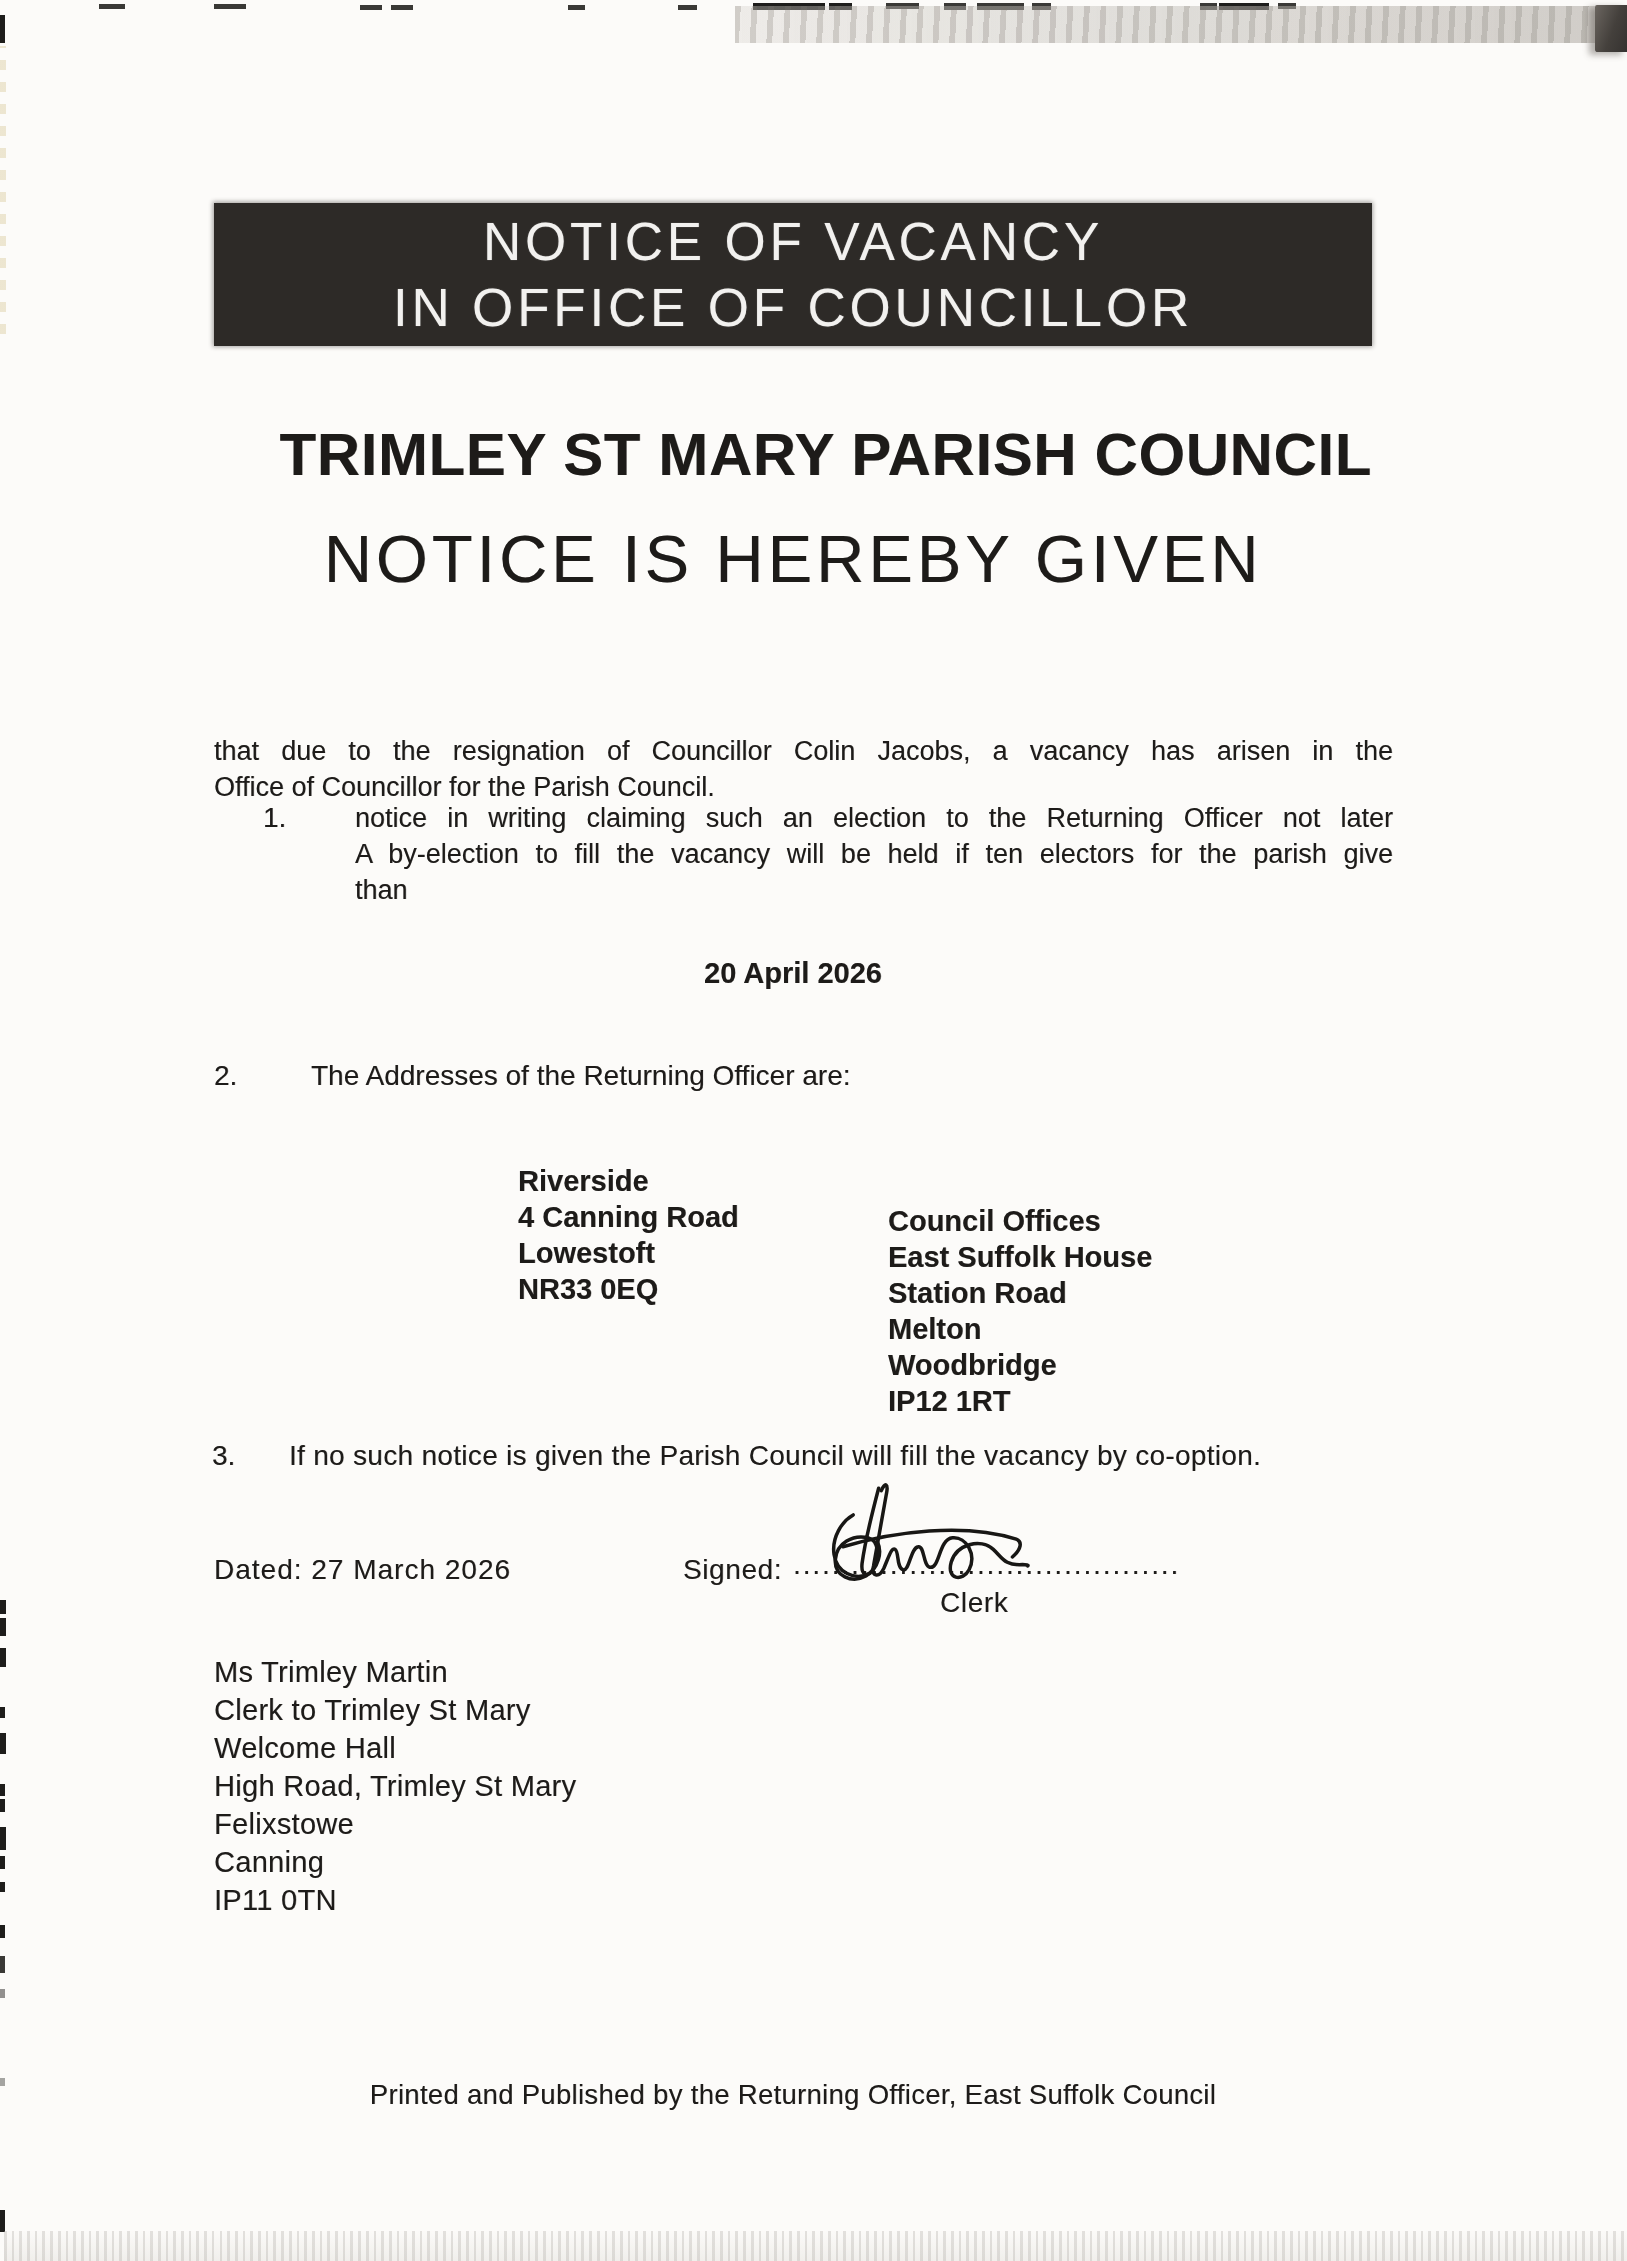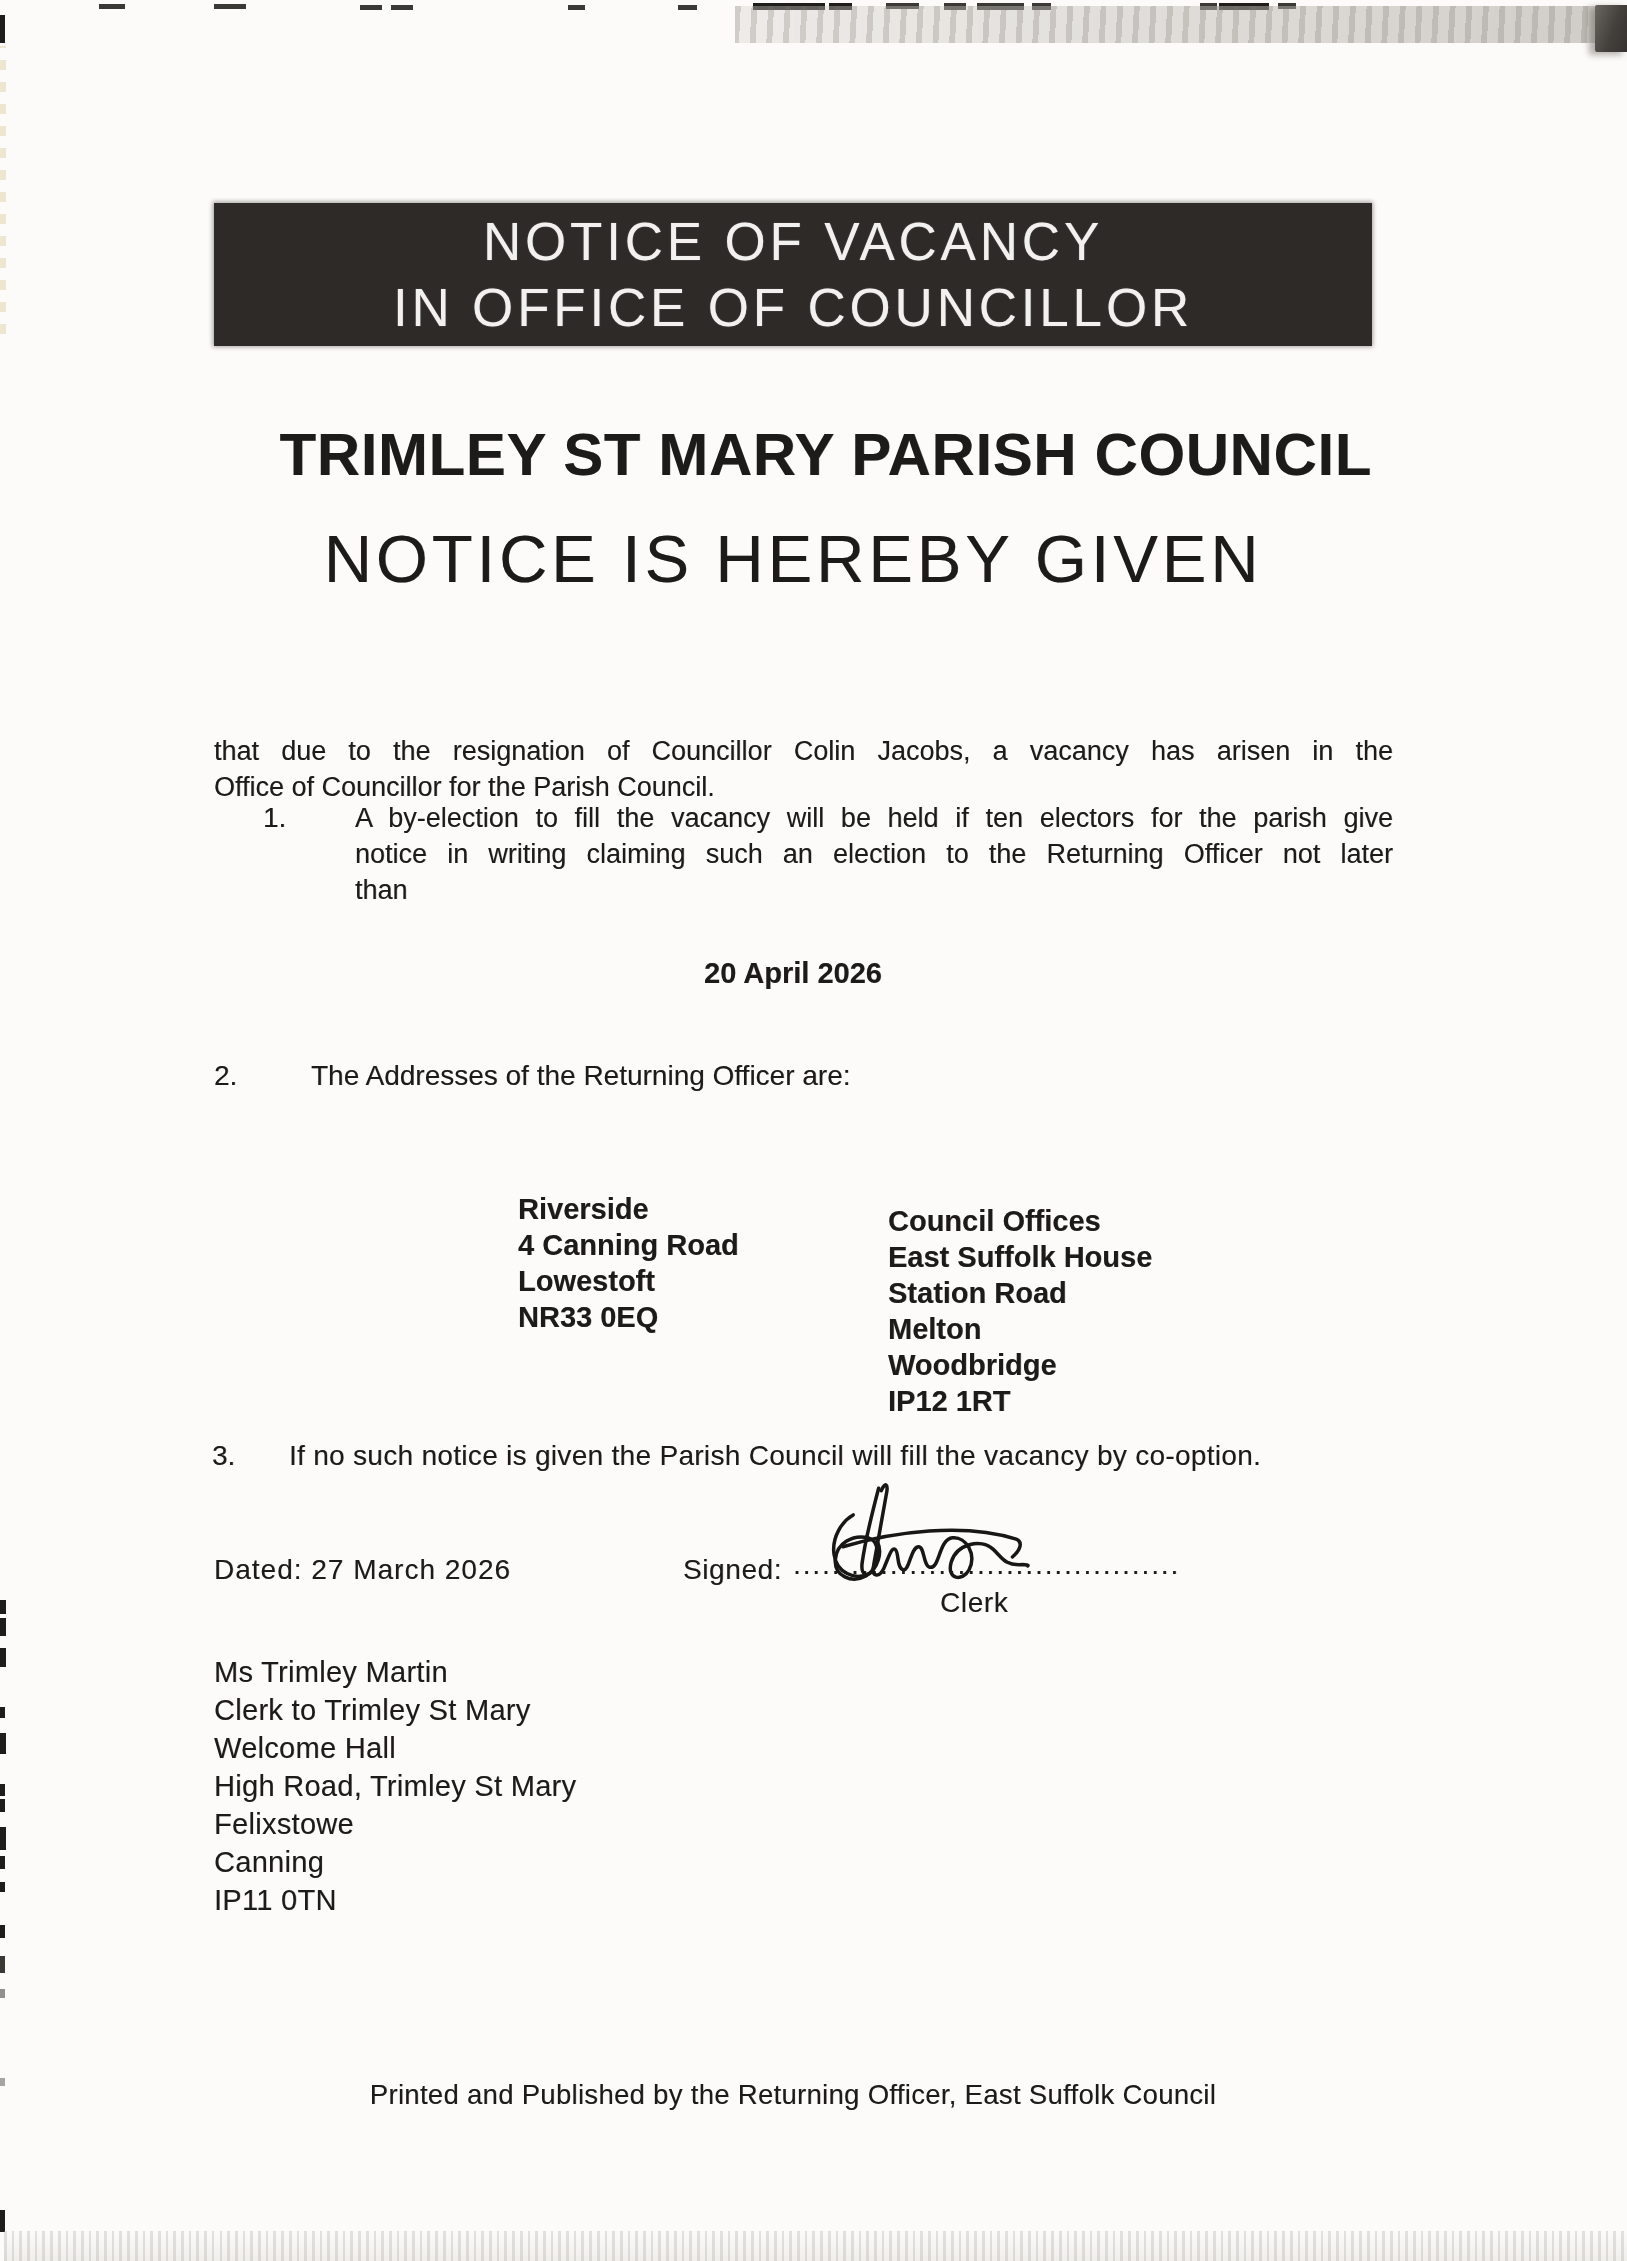--- a/index.html
+++ b/index.html
@@ -58,21 +58,21 @@
   .intro { left: 214px; top: 685px; width: 1179px; margin-top: 48px; }
   .item1-num { left: 263px; top: 800px; }
   .item1-text { left: 355px; top: 800px; width: 1038px; }
   .deadline {
     left: 214px; top: 955px; width: 1158px;
     font-size: 29px; font-weight: 700; line-height: 36px; text-align: center;
   }
   .item2-num { left: 214px; top: 1058px; }
   .item2-text { left: 311px; top: 1058px; white-space: nowrap; }
   .addr { font-size: 29px; font-weight: 700; line-height: 36px; }
-  .addr1 { left: 518px;  top: 1163px; margin-top: 28px; }
+  .addr1 { left: 518px;  top: 1163px; }
   .addr2 { left: 888px; top: 1163px; margin-top: 40px; }
   .addr-line { display: block; white-space: nowrap; }
   .item3-num { left: 212px; top: 1438px; }
   .item3-text { left: 289px; top: 1438px; white-space: nowrap; letter-spacing: 0.3px; }
 
   
   .dated { left: 214px; top: 1552px; letter-spacing: 1px; white-space: nowrap; }
   .signed-label { left: 683px; top: 1552px; letter-spacing: 0.6px; white-space: nowrap; }
   .signed-dots { left: 793px; top: 1549px; letter-spacing: 1.9px; white-space: nowrap; font-size: 28px; }
   .clerk-role { left: 940px; top: 1585px; letter-spacing: 0.6px; white-space: nowrap; }
@@ -164,22 +164,22 @@
 <h1 class="council-name abs scan-text">TRIMLEY ST MARY PARISH COUNCIL</h1>
 <h2 class="notice-heading abs scan-text">NOTICE IS HEREBY GIVEN</h2>
 
 <p class="intro abs jpara scan-text">
   <span class="jline">that due to the resignation of Councillor Colin Jacobs, a vacancy has arisen in the</span>
   <span class="jline-last">Office of Councillor for the Parish Council.</span>
 </p>
 
 <div class="item1-num abs body-fs scan-text">1.</div>
 <p class="item1-text abs jpara scan-text">
+  <span class="jline">notice in writing claiming such an election to the Returning Officer not later</span>
   <span class="jline">A by-election to fill the vacancy will be held if ten electors for the parish give</span>
-  <span class="jline">notice in writing claiming such an election to the Returning Officer not later</span>
   <span class="jline-last">than</span>
 </p>
 
 <div class="deadline abs scan-text">20 April 2026</div>
 
 <div class="item2-num abs body-fs scan-text">2.</div>
 <div class="item2-text abs body-fs scan-text">The Addresses of the Returning Officer are:</div>
 
 <div class="addr addr1 abs scan-text">
   <span class="addr-line">Riverside</span>

